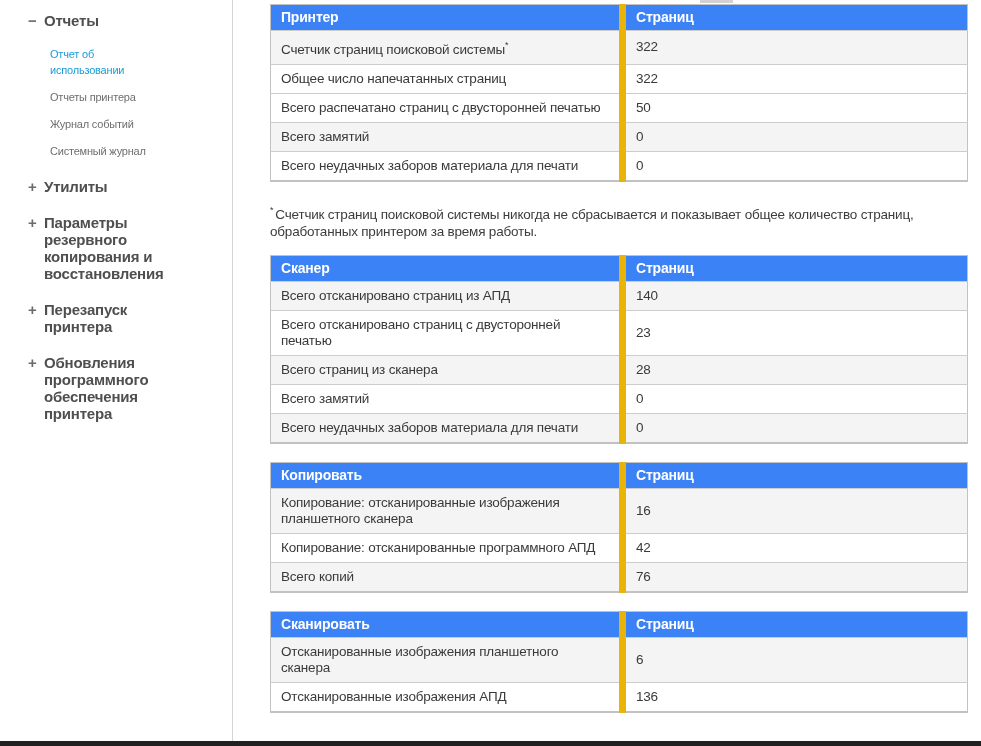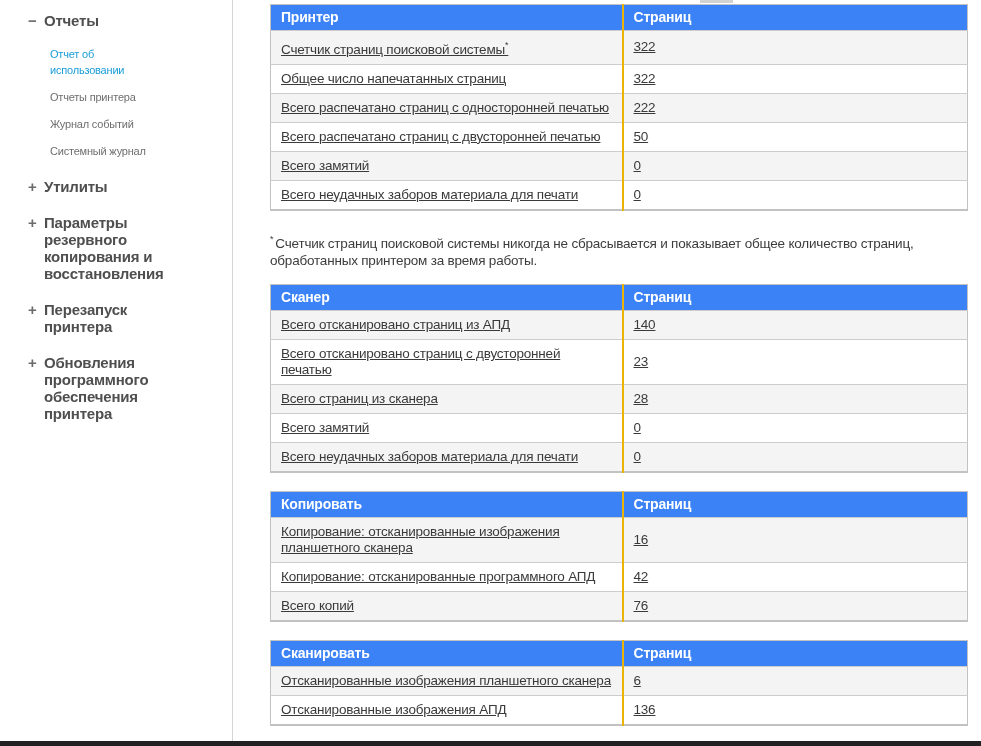--- a/index.html
+++ b/index.html
@@ -39,25 +39,25 @@
 
   .report-table {
     border-collapse:collapse; width:698px; background:#ffffff;
     border:1px solid #c2c2c2; border-bottom:2px solid #c2c2c2;
   }
   .report-table th {
     background:#3b82f6; color:#ffffff; text-align:left;
     font-size:14px; font-weight:bold; padding:4px 10px;
     line-height:17px; height:25px;
   }
-  .report-table th.col-val, .report-table td.col-val { border-left:2px solid #eab308; }
+  .report-table th.col-val, .report-table td.col-val { border-left:7px solid #eab308; }
   .report-table th.col-label { width:352px; }
   .report-table td {
     font-size:13.5px; color:#3a3a3a; padding:6px 10px;
-    line-height:16px; vertical-align:middle; background:#ffffff;text-decoration:underline;
+    line-height:16px; vertical-align:middle; background:#ffffff;
   }
   .report-table tbody tr { border-top:1px solid #cccccc; }
   .report-table tr.row-alt td { background:#f4f4f4; }
   .report-table sup { font-size:9px; color:#3a3a3a; }
   .tbl-gap { margin-top:18px; }
 
   .footnote {
     margin:19px 0 14px 0; width:700px;
     font-size:13.5px; color:#3c3c3c; line-height:18px;
   }
@@ -135,24 +135,20 @@
         </thead>
         <tbody>
           <tr class="row-alt">
             <td class="col-label">Счетчик страниц поисковой системы<sup>*</sup></td>
             <td class="col-val">322</td>
           </tr>
           <tr class="">
             <td class="col-label">Общее число напечатанных страниц</td>
             <td class="col-val">322</td>
           </tr>
-          <tr class="row-alt">
-            <td class="col-label">Всего распечатано страниц с односторонней печатью</td>
-            <td class="col-val">222</td>
-          </tr>
           <tr class="">
             <td class="col-label">Всего распечатано страниц с двусторонней печатью</td>
             <td class="col-val">50</td>
           </tr>
           <tr class="row-alt">
             <td class="col-label">Всего замятий</td>
             <td class="col-val">0</td>
           </tr>
           <tr class="">
             <td class="col-label">Всего неудачных заборов материала для печати</td>

